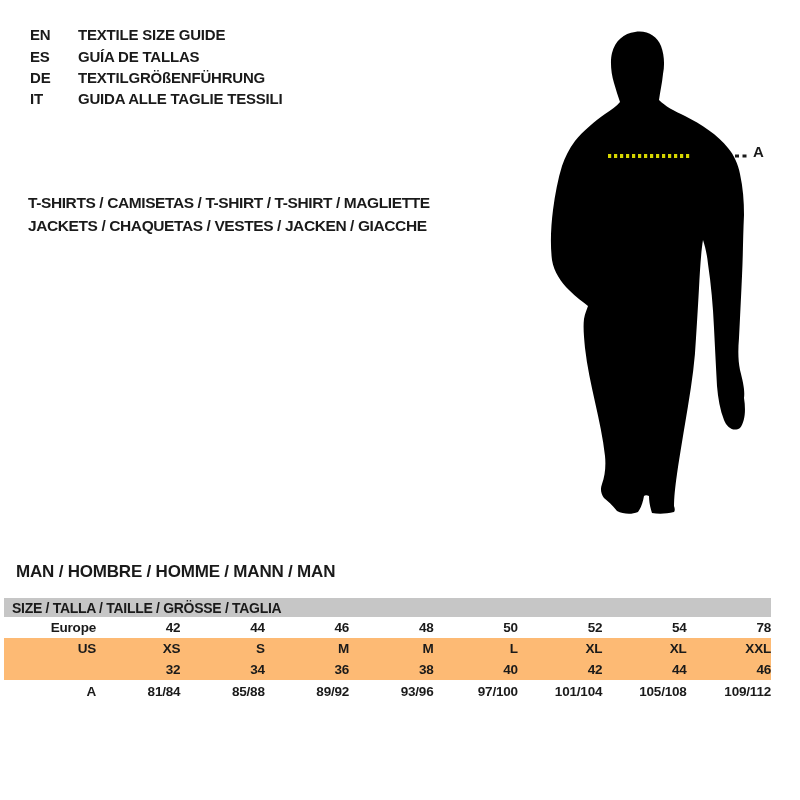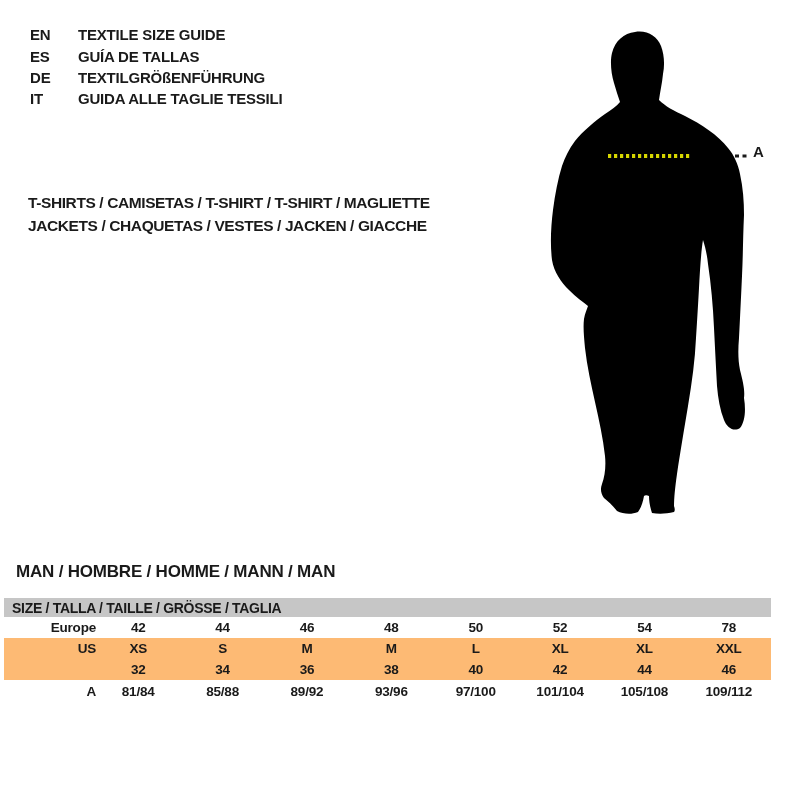--- a/index.html
+++ b/index.html
@@ -15,21 +15,21 @@
   .categories{position:absolute;left:28px;top:143px;font-size:15.5px;line-height:23px;letter-spacing:-0.4px;white-space:nowrap;margin-top:48px;}
   
   .figure-wrap{position:absolute;left:548px;top:28px;width:220px;height:490px;}
   .figure-wrap svg{display:block;width:220px;height:490px;}
   .measure-a{position:absolute;left:753px;top:143px;font-size:15px;}
   
   .section-title{position:absolute;left:16px;top:562px;font-size:17px;letter-spacing:-0.2px;margin:0;white-space:nowrap;}
   
   .size-table{position:absolute;left:4px;top:598px;width:767px;border-collapse:collapse;table-layout:fixed;font-size:13.5px;letter-spacing:-0.2px;}
   .size-table thead th{background:#c6c6c6;height:19px;text-align:left;padding:0 0 0 8px;font-size:14px;font-weight:700;letter-spacing:-0.3px;}
-  .size-table td{text-align:center;height:21px;padding:0;font-weight:700;}
+  .size-table td{text-align:right;height:21px;padding:0;font-weight:700;}
   .size-table td.row-label{text-align:right;padding-left:8px;}
   .size-table tr.alt{background:#fdba74;}
   .size-table tr.row-a td{height:23px;}
   
   .footnote{position:absolute;left:28px;top:735px;font-size:13px;margin:0;letter-spacing:-0.2px;white-space:nowrap;}
 </style>
 </head>
 <body>
 
 <div class="canvas">

